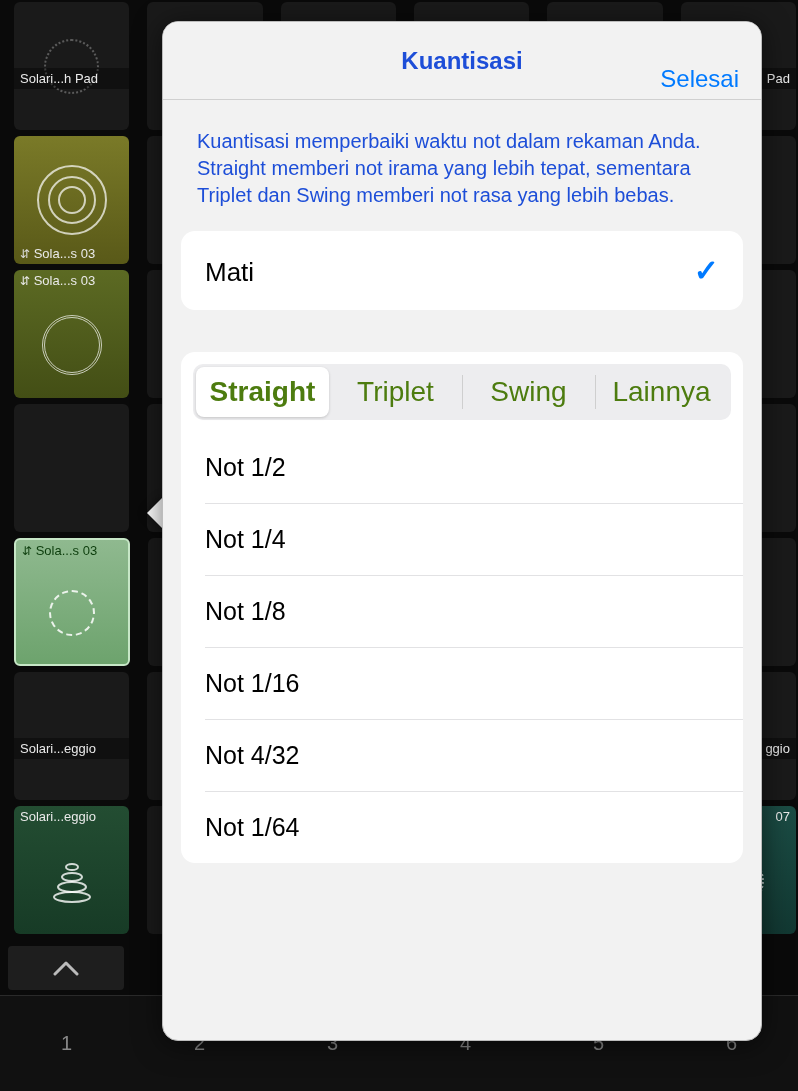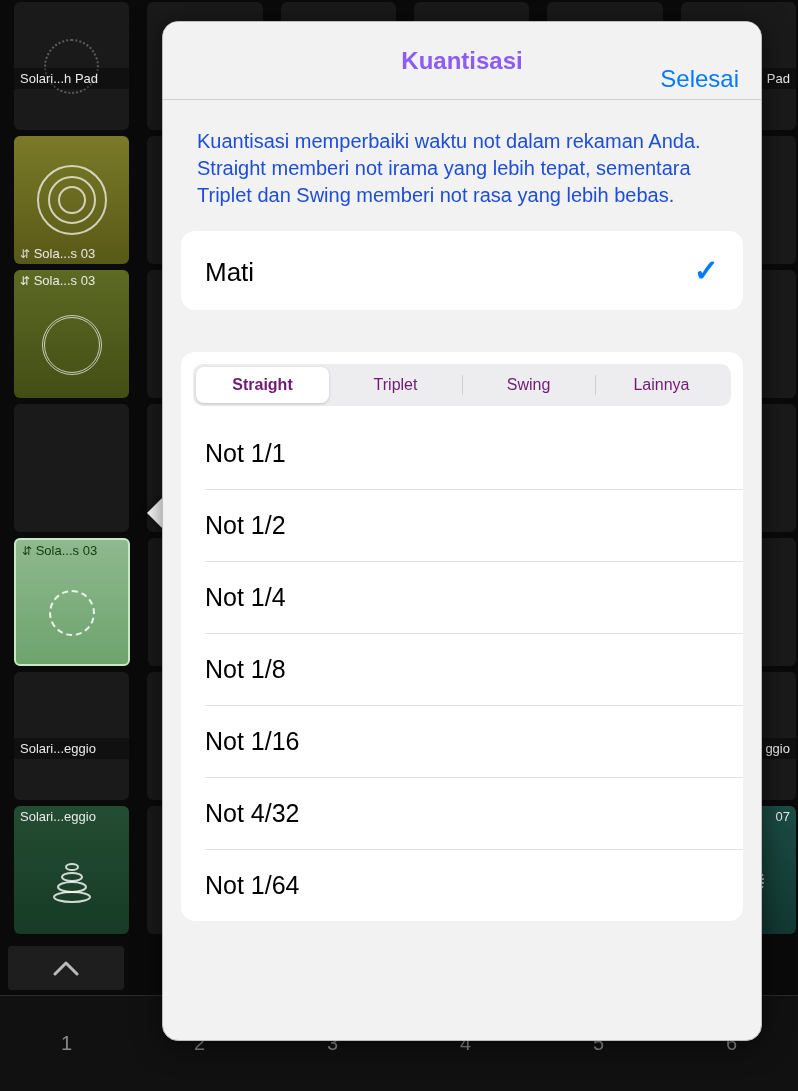--- a/index.html
+++ b/index.html
@@ -142,21 +142,21 @@
       height: 78px;
       border-bottom: 1px solid #d0d0d0;
       display: flex;
       align-items: center;
       justify-content: center;
       background: #f2f2f2;
     }
     .pop-title {
       font-size: 24px;
       font-weight: 600;
-      color: #8b5cf6;
+      color: #1d4ed8;
     }
     .pop-done {
       position: absolute;
       right: 22px;
       top: 0;
       bottom: 0;
       display: flex;
       align-items: center;
       font-size: 24px;
       color: #007aff;
@@ -198,22 +198,22 @@
     .seg {
       display: flex;
       margin: 12px;
       background: #ededef;
       border-radius: 10px;
       padding: 3px;
     }
     .seg-item {
       flex: 1;
       text-align: center;
-      font-size: 16px;
-      color: #701a75;
+      font-size: 28px;
+      color: #4d7c0f;
       padding: 9px 0;
       position: relative;
     }
     .seg-item + .seg-item::before {
       content: "";
       position: absolute;
       left: 0;
       top: 8px;
       bottom: 8px;
       width: 1px;
@@ -394,21 +394,20 @@
     </div>
 
     <div class="seg-card">
       <div class="seg">
         <div class="seg-item active">Straight</div>
         <div class="seg-item">Triplet</div>
         <div class="seg-item">Swing</div>
         <div class="seg-item">Lainnya</div>
       </div>
       <div class="list">
-        <div class="li">Not 1/1</div>
         <div class="li">Not 1/2</div>
         <div class="li">Not 1/4</div>
         <div class="li">Not 1/8</div>
         <div class="li">Not 1/16</div>
         <div class="li">Not 4/32</div>
         <div class="li">Not 1/64</div>
       </div>
     </div>
   </div>
 </div>

